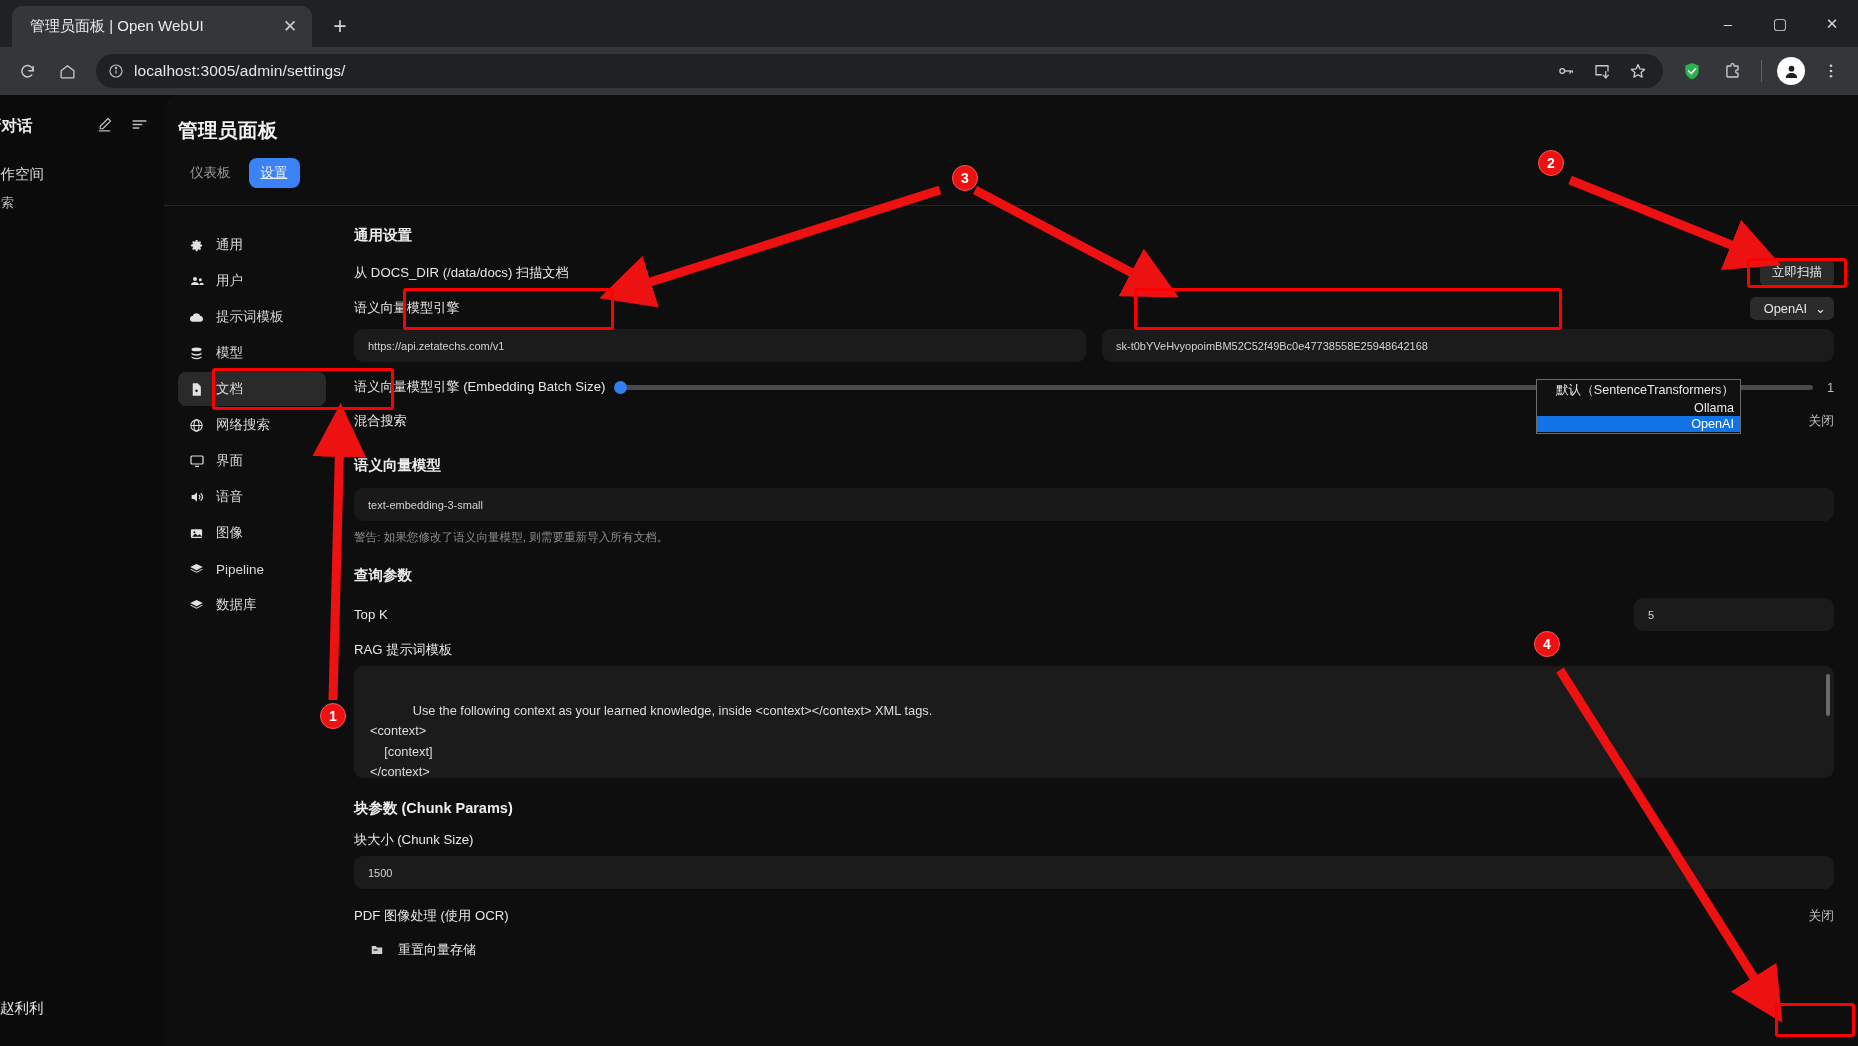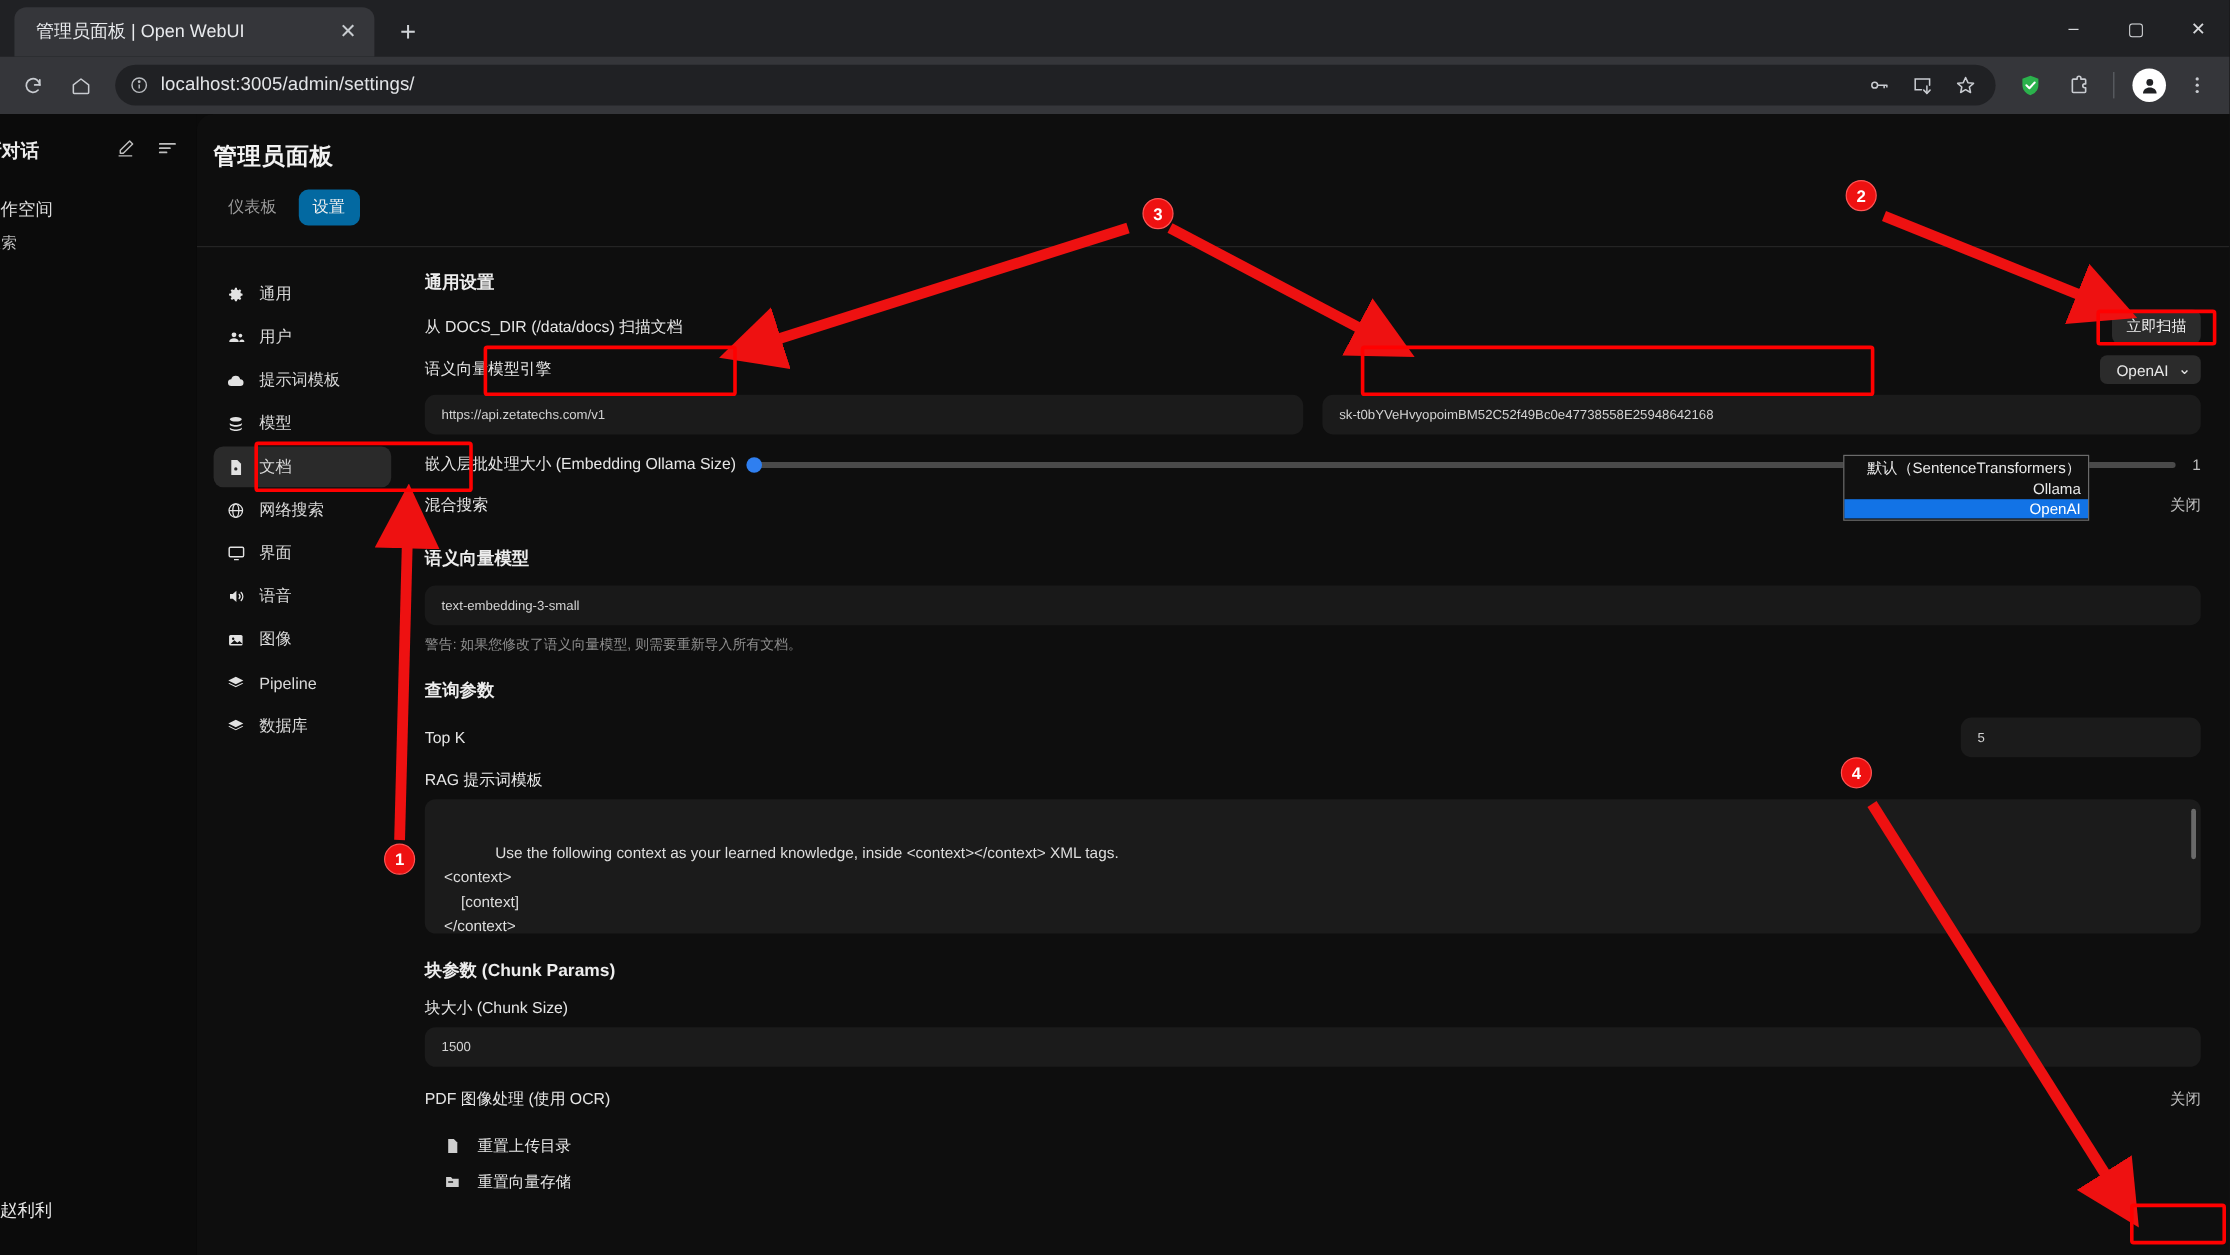--- a/index.html
+++ b/index.html
@@ -83,21 +83,21 @@
   .content {
     flex: 1; background: #0e0e0e; border-radius: 14px 0 0 0;
     position: relative; overflow: hidden;
   }
   .admin-head { padding: 22px 0 0 14px; }
   .admin-title { color: #f2f2f2; font-size: 19.5px; font-weight: 700; letter-spacing: .5px; }
   .admin-tabs { display: flex; gap: 6px; margin-top: 14px; }
   .admin-tab {
     font-size: 13.5px; color: #9b9b9b; padding: 6px 12px; border-radius: 8px;
   }
-  .admin-tab.active { background: #0369a1; color: #efefef; }
+  .admin-tab.active { background: #3b82f6; color: #efefef; text-decoration: underline; }
 
   .panel-divider { height: 1px; background: #242424; margin-top: 17px; }
 
   .panel { display: flex; height: 100%; }
   .settings-nav {
     width: 172px; flex: 0 0 172px; padding: 22px 10px 0 14px;
     display: flex; flex-direction: column; gap: 2px; position: relative;
   }
   .nav-item {
     display: flex; align-items: center; gap: 11px;
@@ -441,21 +441,21 @@
               <span style="font-size:13px">⌄</span>
             </span>
           </div>
 
           <div class="two-col" style="margin-top:4px">
             <div class="input">https://api.zetatechs.com/v1</div>
             <div class="input">sk-t0bYVeHvyopoimBM52C52f49Bc0e47738558E25948642168</div>
           </div>
 
           <div class="row" style="margin-top:12px">
-            <span class="row-label">嵌入层批处理大小 (Embedding Ollama Size)</span>
+            <span class="row-label">语义向量模型引擎 (Embedding Batch Size)</span>
             <span class="slider-wrap">
               <span class="slider-track">
                 <span class="slider-knob"></span>
               </span>
             </span>
             <span class="row-value">1</span>
           </div>
 
           <div class="row">
             <span class="row-label">混合搜索</span>
@@ -487,28 +487,20 @@
               <div class="field-label" style="margin-top:0">块大小 (Chunk Size)</div>
               <div class="input">1500</div>
             </div>
           </div>
 
           <div class="row" style="margin-top:14px">
             <span class="row-label">PDF 图像处理 (使用 OCR)</span>
             <span class="row-value">关闭</span>
           </div>
 
-          <div class="link-row">
-            <span class="link-ico">
-              <svg width="14" height="14" viewBox="0 0 24 24" fill="currentColor">
-                  <path d="M6 2h8l5 5v15H6z"></path>
-                </svg>
-            </span>
-            <span>重置上传目录</span>
-          </div>
           <div class="link-row" style="margin-top:12px">
             <span class="link-ico">
               <svg width="14" height="14" viewBox="0 0 24 24" fill="currentColor">
                   <path d="M3 5h7l2 2.5h9V19H3z"></path>
                   <rect x="6" y="11" width="7" height="2" fill="#0e0e0e"></rect>
                 </svg>
             </span>
             <span>重置向量存储</span>
           </div>
 

